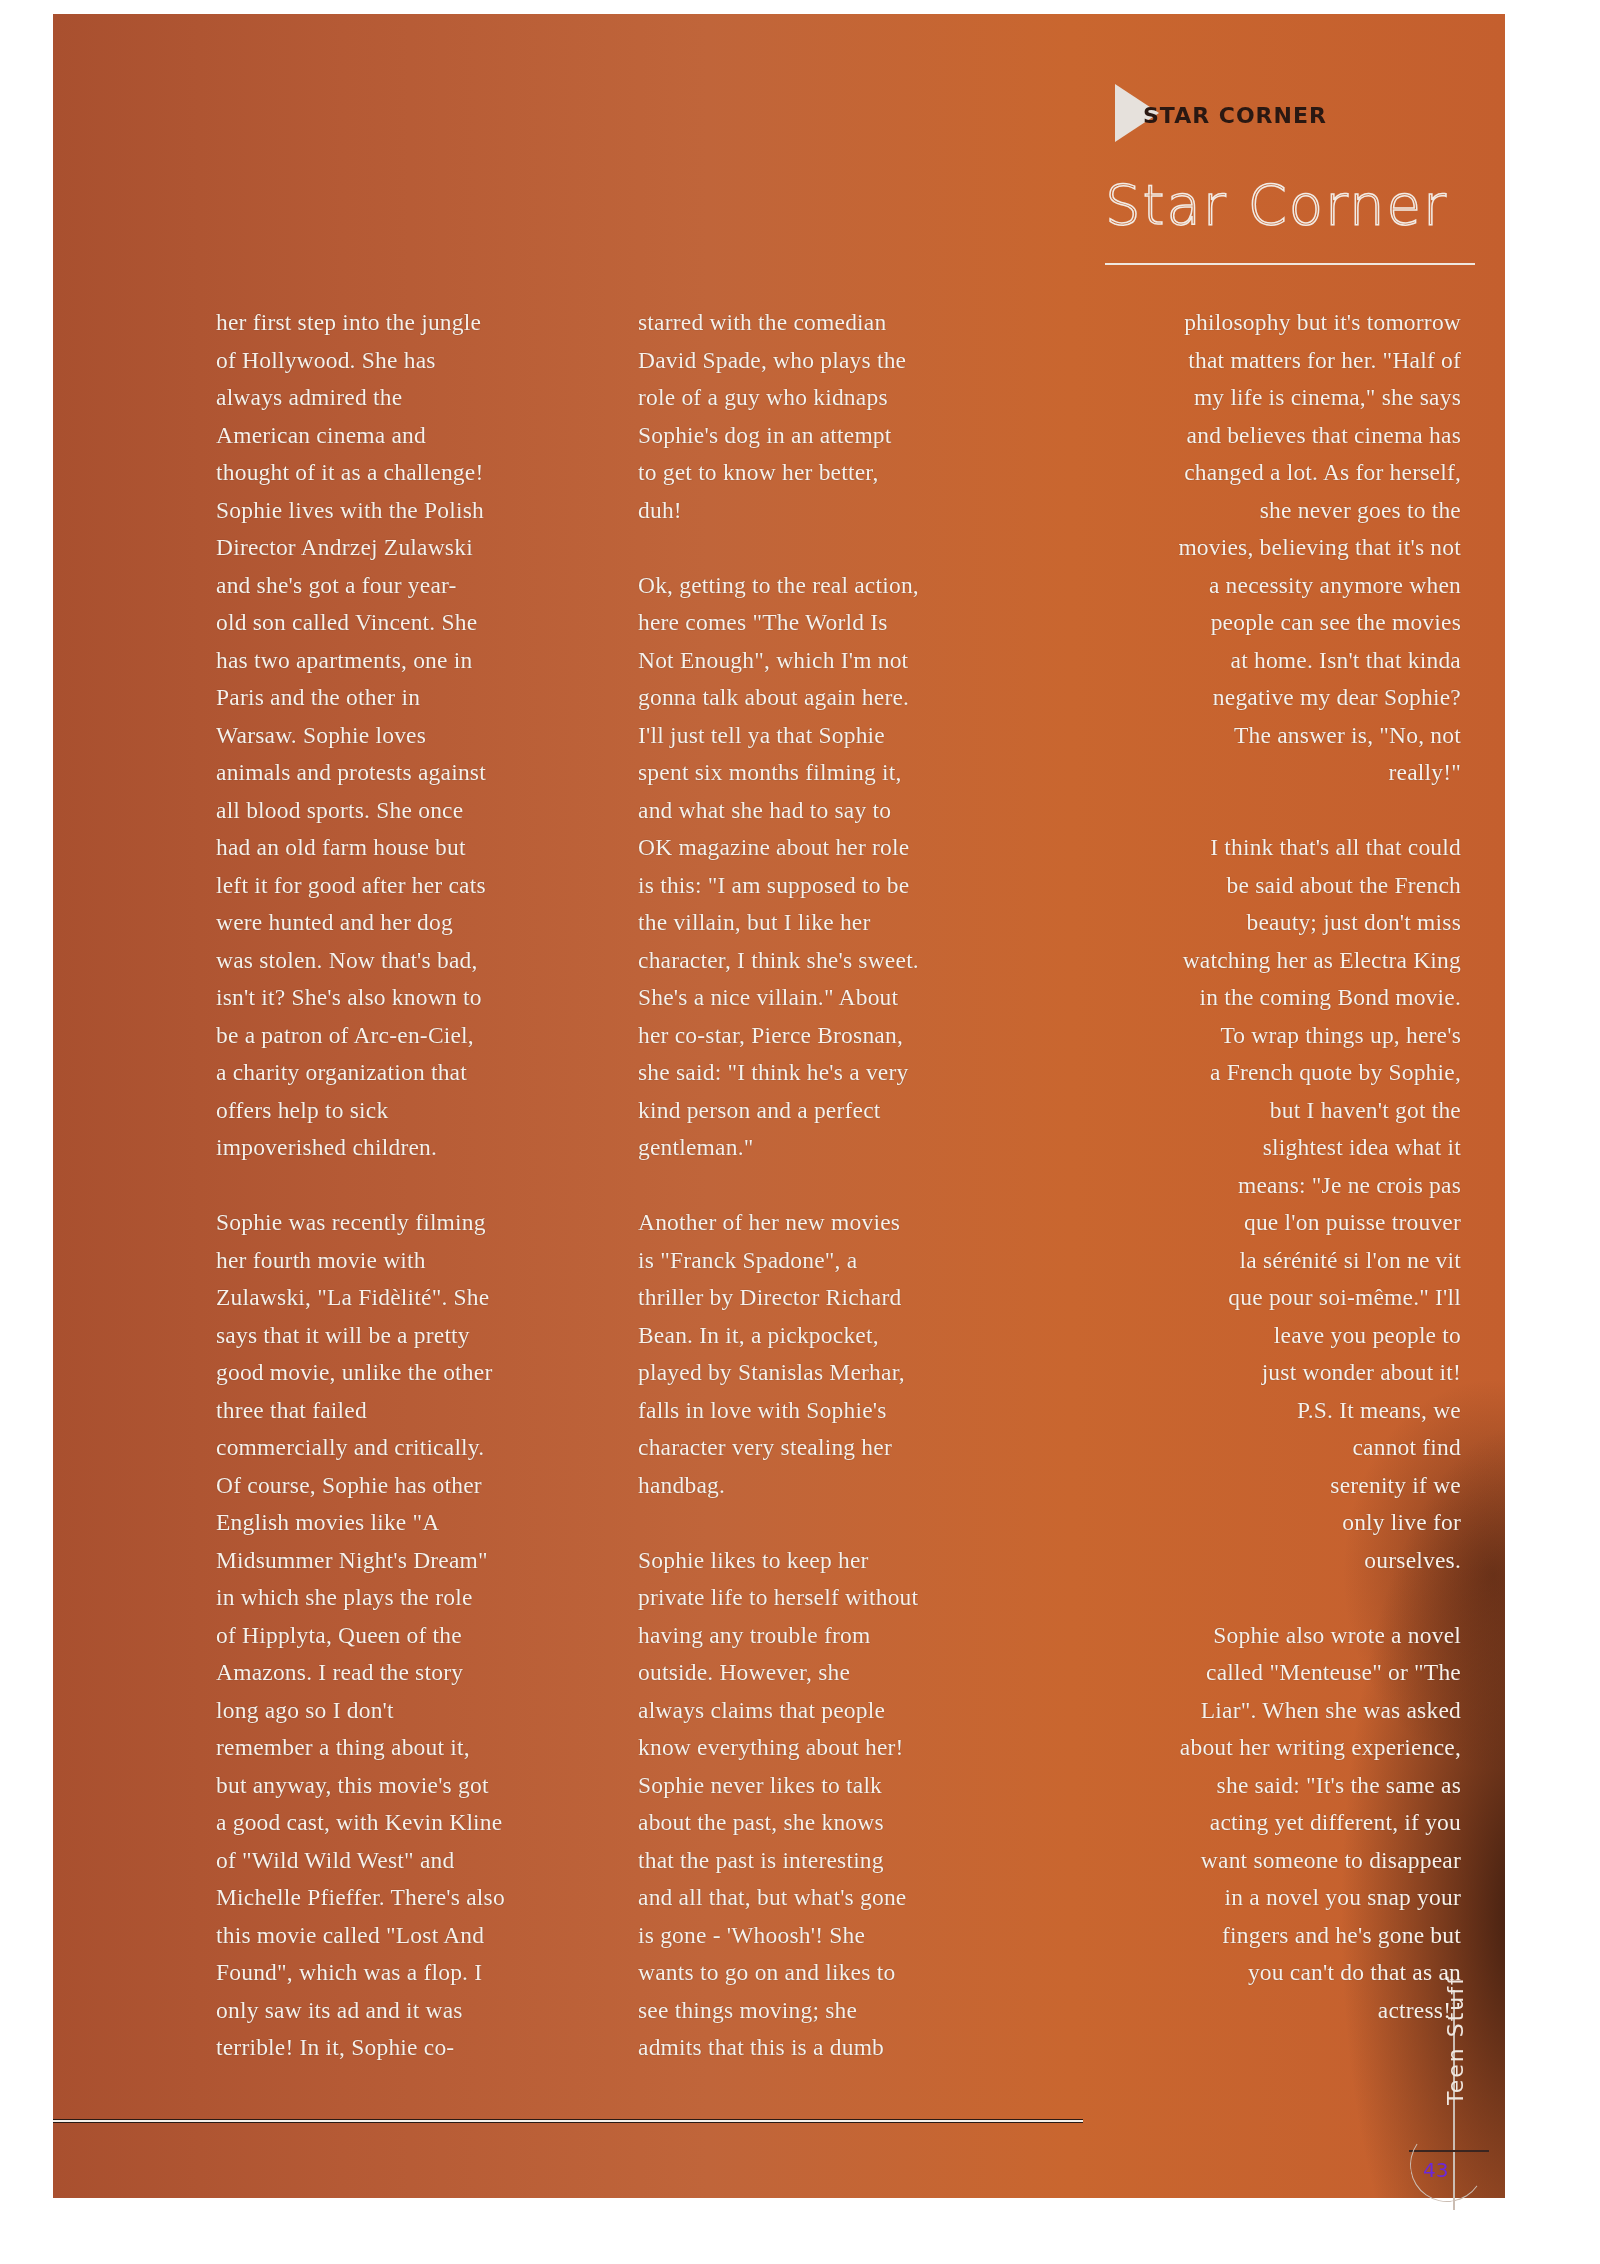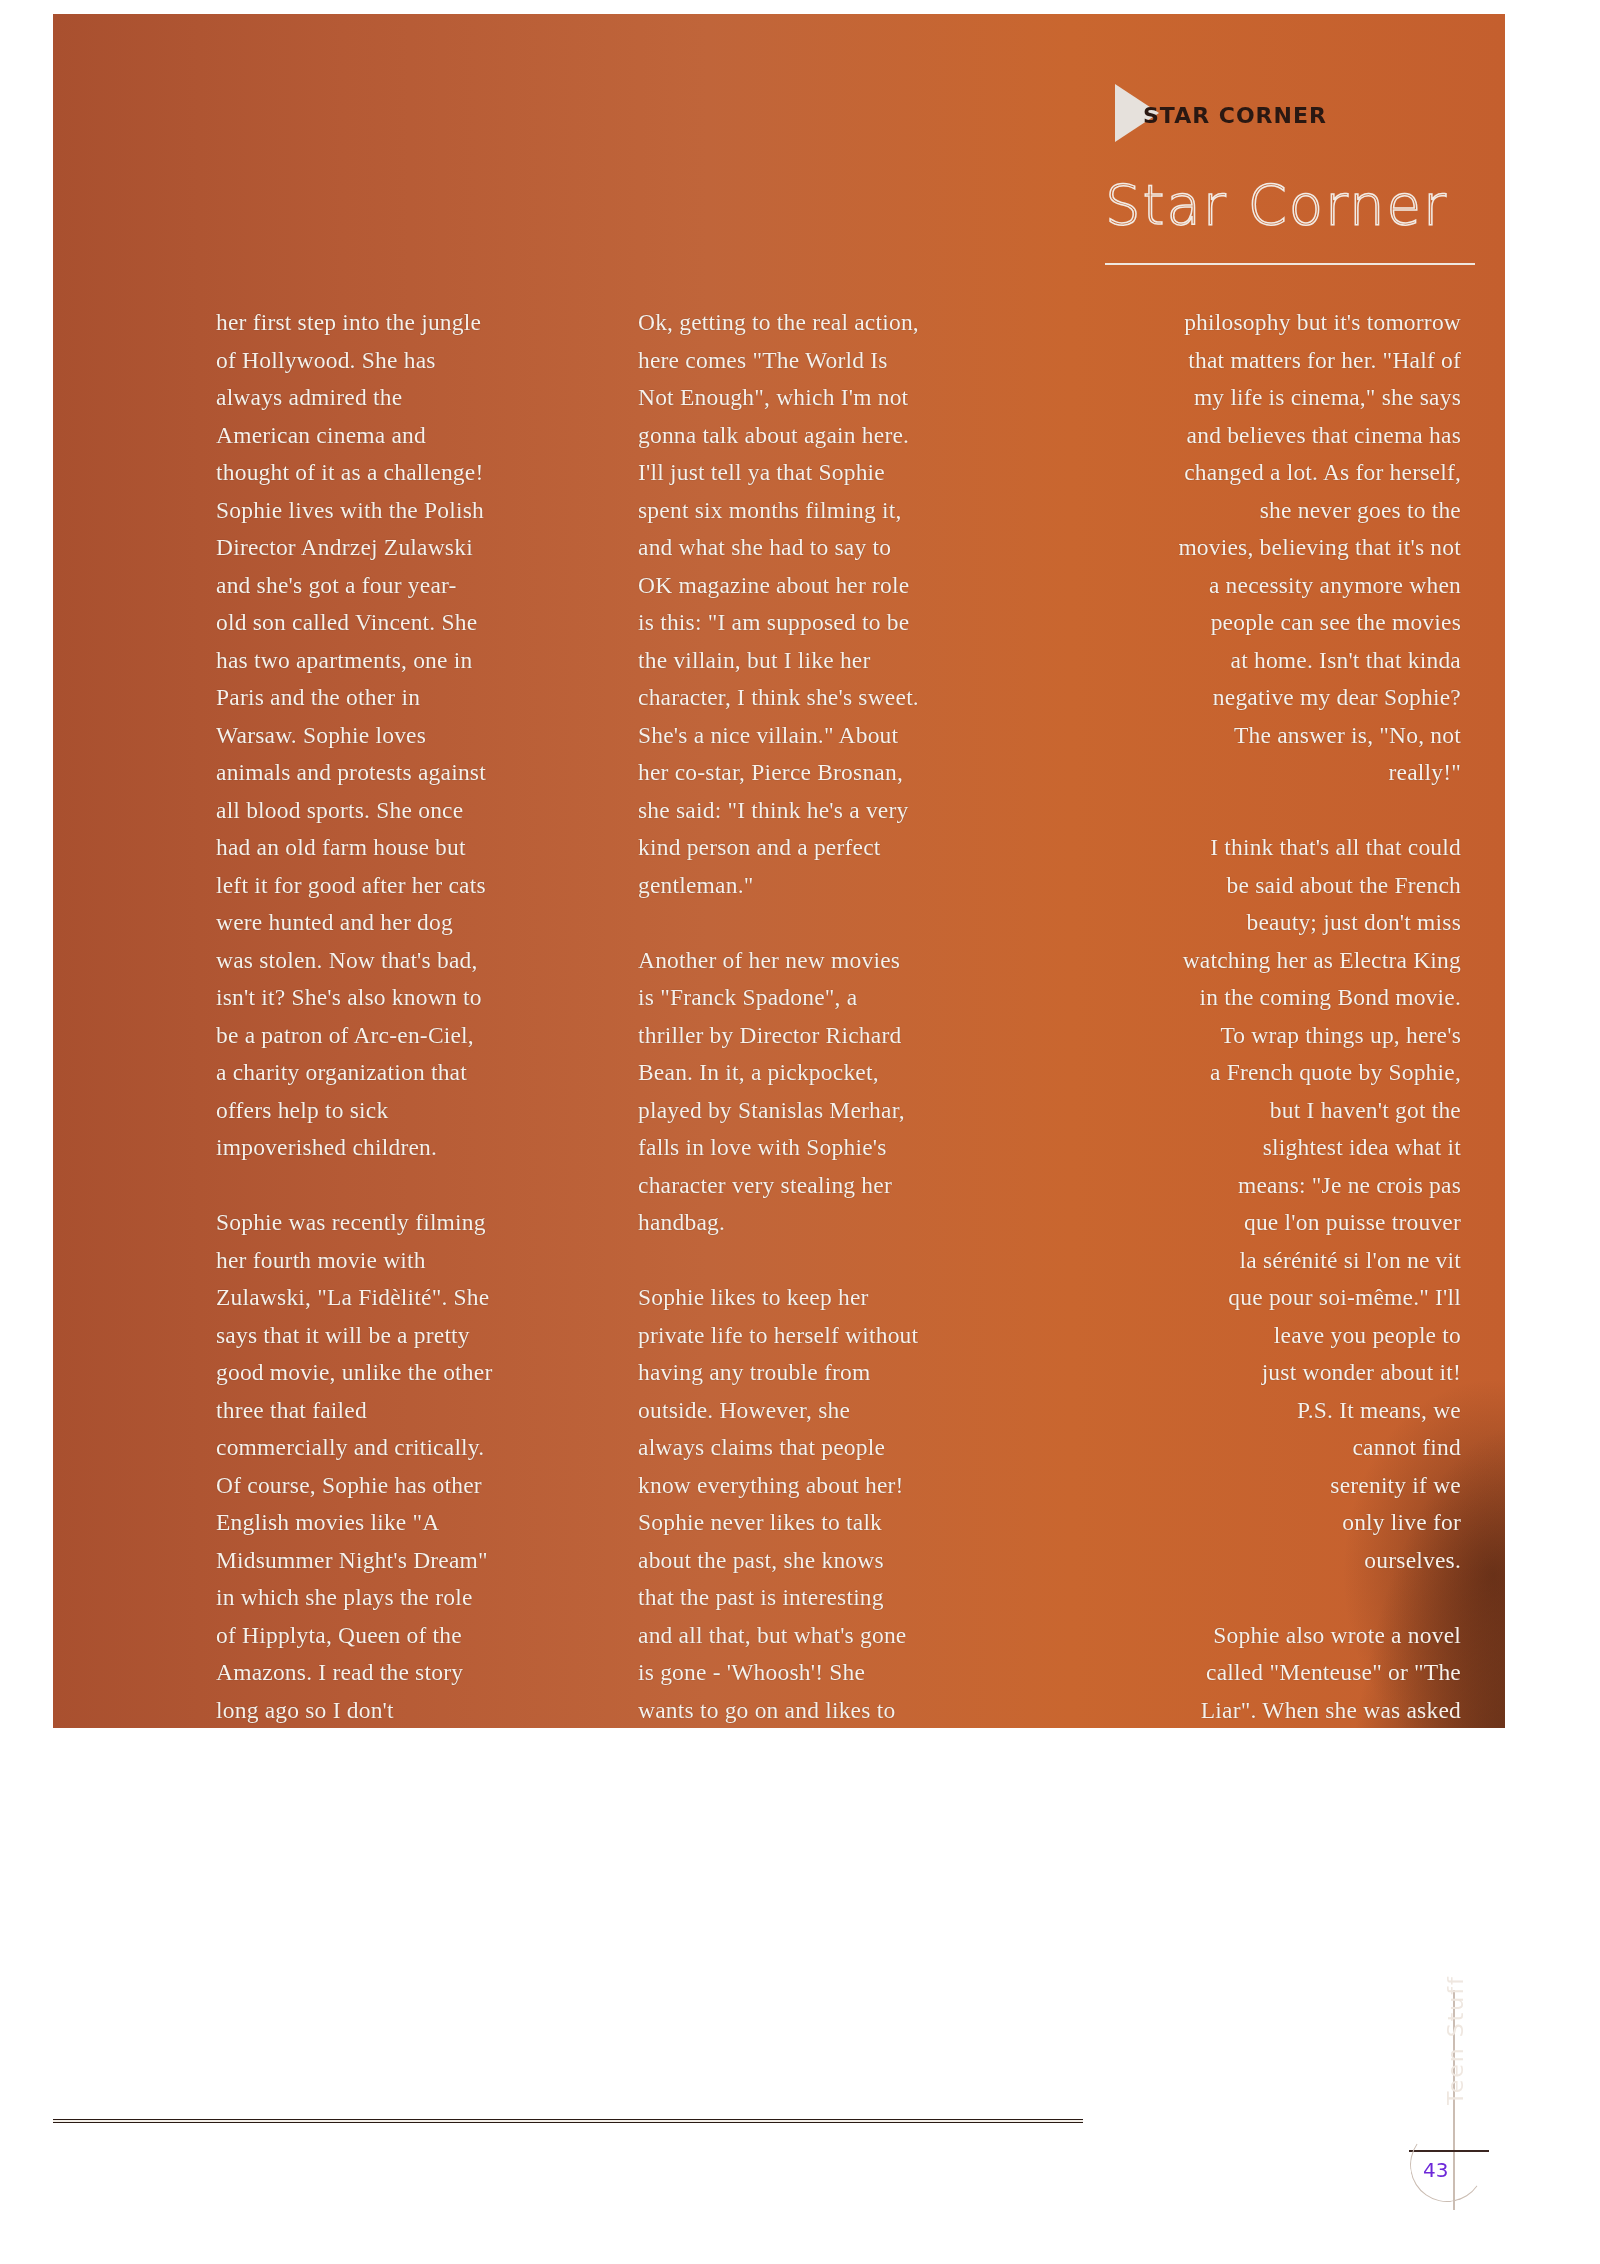--- a/index.html
+++ b/index.html
@@ -1,21 +1,21 @@
 <!DOCTYPE html>
 <html><head>
 <meta charset="utf-8">
 <style>
   html, body { margin: 0; padding: 0; }
   body {
     width: 1600px; height: 2264px; background: #ffffff; position: relative; overflow: hidden;
     font-family: "DejaVu Sans", sans-serif;
   }
   .page {
-    position: absolute; left: 53px; top: 14px; width: 1452px; height: 1714px;
+    position: absolute; left: 53px; top: 14px; width: 1452px; height: 2184px;
     background:
       radial-gradient(ellipse 260px 700px at 1470px 1900px, rgba(40,18,10,0.85), rgba(40,18,10,0) 70%),
       radial-gradient(ellipse 200px 260px at 1440px 1560px, rgba(70,30,15,0.55), rgba(70,30,15,0) 75%),
       linear-gradient(90deg, #a9502f 0%, #b55a35 20%, #c0653a 45%, #c9662f 70%, #c45f2e 100%);
     overflow: hidden;
   }
   .kicker {
     position: absolute; left: 1062px; top: 70px; height: 60px; width: 300px;
   }
   .kicker-tri {
@@ -123,20 +123,26 @@
 a good cast, with Kevin Kline
 of "Wild Wild West" and
 Michelle Pfieffer. There's also
 this movie called "Lost And
 Found", which was a flop. I
 only saw its ad and it was
 terrible! In it, Sophie co-</p>
   </div>
 
   <div class="col col2">
+    <p>starred with the comedian
+David Spade, who plays the
+role of a guy who kidnaps
+Sophie's dog in an attempt
+to get to know her better,
+duh!</p>
     <p>Ok, getting to the real action,
 here comes "The World Is
 Not Enough", which I'm not
 gonna talk about again here.
 I'll just tell ya that Sophie
 spent six months filming it,
 and what she had to say to
 OK magazine about her role
 is this: "I am supposed to be
 the villain, but I like her

